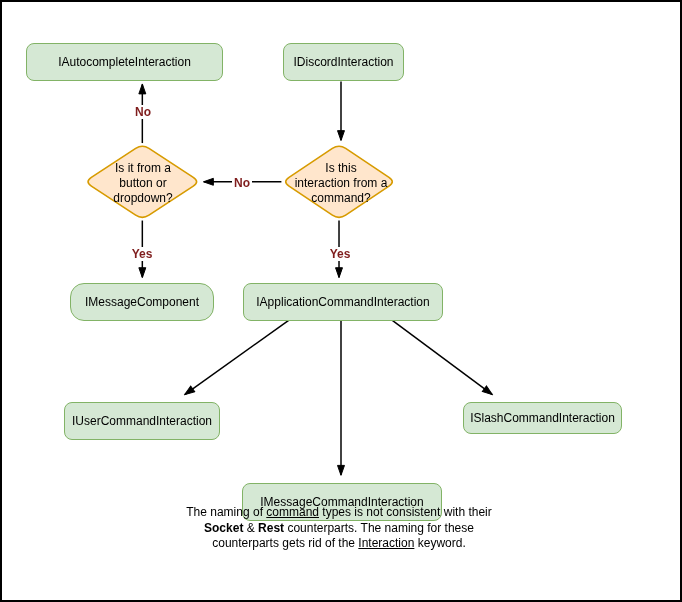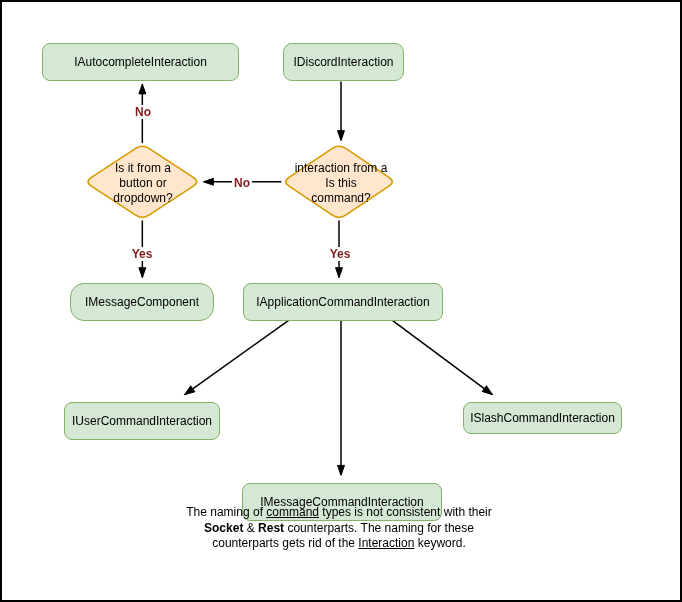--- a/index.html
+++ b/index.html
@@ -86,43 +86,43 @@
     <line x1="141" y1="220" x2="141" y2="277" stroke="#000000" stroke-width="1.5" marker-end="url(#arrowhead)"></line>
     <line x1="339" y1="220" x2="339" y2="277" stroke="#000000" stroke-width="1.5" marker-end="url(#arrowhead)"></line>
     <line x1="289" y1="320" x2="184" y2="395" stroke="#000000" stroke-width="1.5" marker-end="url(#arrowhead)"></line>
     <line x1="341" y1="320" x2="341" y2="476" stroke="#000000" stroke-width="1.5" marker-end="url(#arrowhead)"></line>
     <line x1="392" y1="320" x2="493" y2="395" stroke="#000000" stroke-width="1.5" marker-end="url(#arrowhead)"></line>
 
     <path d="M134.3,147.4 Q141,143 147.7,147.4 L192.3,176.6 Q199,181 192.3,185.4 L147.7,214.6 Q141,219 134.3,214.6 L89.7,185.4 Q83,181 89.7,176.6 Z" fill="#ffe6cc" stroke="#d79b00" stroke-width="1.6"></path>
     <path d="M332.3,147.4 Q339,143 345.7,147.4 L389.3,176.6 Q396,181 389.3,185.4 L345.7,214.6 Q339,219 332.3,214.6 L288.7,185.4 Q282,181 288.7,176.6 Z" fill="#ffe6cc" stroke="#d79b00" stroke-width="1.6"></path>
   </svg>
 
-  <div class="node" style="left:40px; top:41px; width:197px; height:38px;">IAutocompleteInteraction</div>
+  <div class="node" style="left:24px; top:41px; width:197px; height:38px;">IAutocompleteInteraction</div>
 
-  <div class="node" style="left:281px; top:41px; width:121px; height:38px;border-radius:9px;">IDiscordInteraction</div>
+  <div class="node" style="left:281px; top:41px; width:121px; height:38px;">IDiscordInteraction</div>
 
   <div class="node" style="left:68px; top:281px; width:144px; height:38px;border-radius:14px;">IMessageComponent</div>
 
   <div class="node" style="left:241px; top:281px; width:200px; height:38px;">IApplicationCommandInteraction</div>
 
   <div class="node" style="left:62px; top:400px; width:156px; height:38px;">IUserCommandInteraction</div>
 
   <div class="node" style="left:461px; top:400px; width:159px; height:32px;">ISlashCommandInteraction</div>
 
   <div class="node" style="left:240px; top:481px; width:200px; height:38px;">IMessageCommandInteraction</div>
 
   <div class="decision-text" style="left:71px; top:159px; width:140px;">
     <div>Is it from a</div>
     <div>button or</div>
     <div>dropdown?</div>
   </div>
 
   <div class="decision-text" style="left:259px; top:159px; width:160px;">
+    <div>Is this</div>
     <div>interaction from a</div>
-    <div>Is this</div>
     <div>command?</div>
   </div>
 
   <div class="edge-label" style="left:141px; top:110px;">No</div>
 
   <div class="edge-label" style="left:240px; top:181px;">No</div>
 
   <div class="edge-label" style="left:140px; top:252px;">Yes</div>
 
   <div class="edge-label" style="left:338px; top:252px;">Yes</div>

